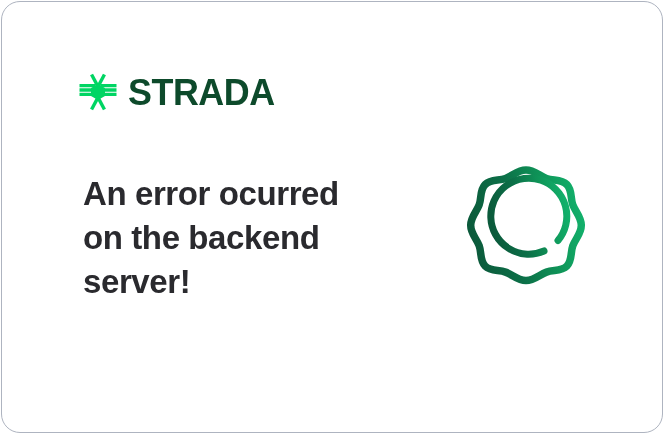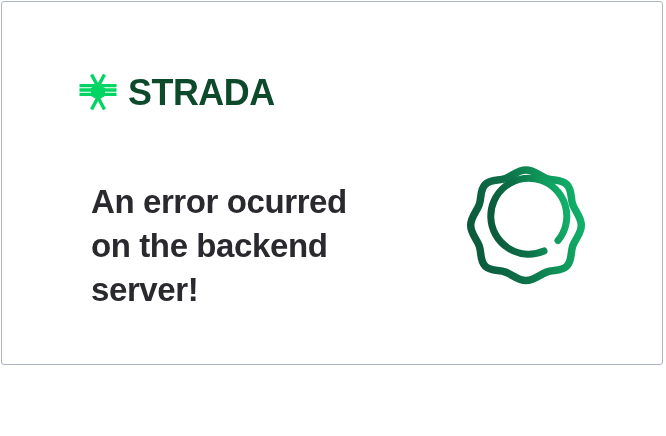--- a/index.html
+++ b/index.html
@@ -15,25 +15,25 @@
     font-family: "Liberation Sans", sans-serif;
     -webkit-font-smoothing: antialiased;
   }
 
   
   .card {
     position: absolute;
     left: 1px;
     top: 1px;
     width: 662px;
-    height: 364px;
+    height: 432px;
     box-sizing: border-box;
     background: #ffffff;
     border: 1px solid #aeb4c0;
-    border-radius: 3px;
+    border-radius: 19px;
     overflow: hidden;
   }
 
   
   .brand {
     position: absolute;
     left: 77px;
     top: 70px;
     display: flex;
     align-items: center;
@@ -63,21 +63,21 @@
     left: 77px;
     top: 166px;
     width: 300px;
     font-family: "Liberation Sans", sans-serif;
     font-size: 33px;
     font-weight: 700;
     line-height: 44px;
     letter-spacing: -0.4px;
     color: #2a2a2e;
     white-space: pre-line;
-    margin: 12px;
+    margin: 4px;
   }
 
   
   .gear-wrap {
     position: absolute;
     left: 446px;
     top: 145px;
     width: 156px;
     height: 156px;
   }

